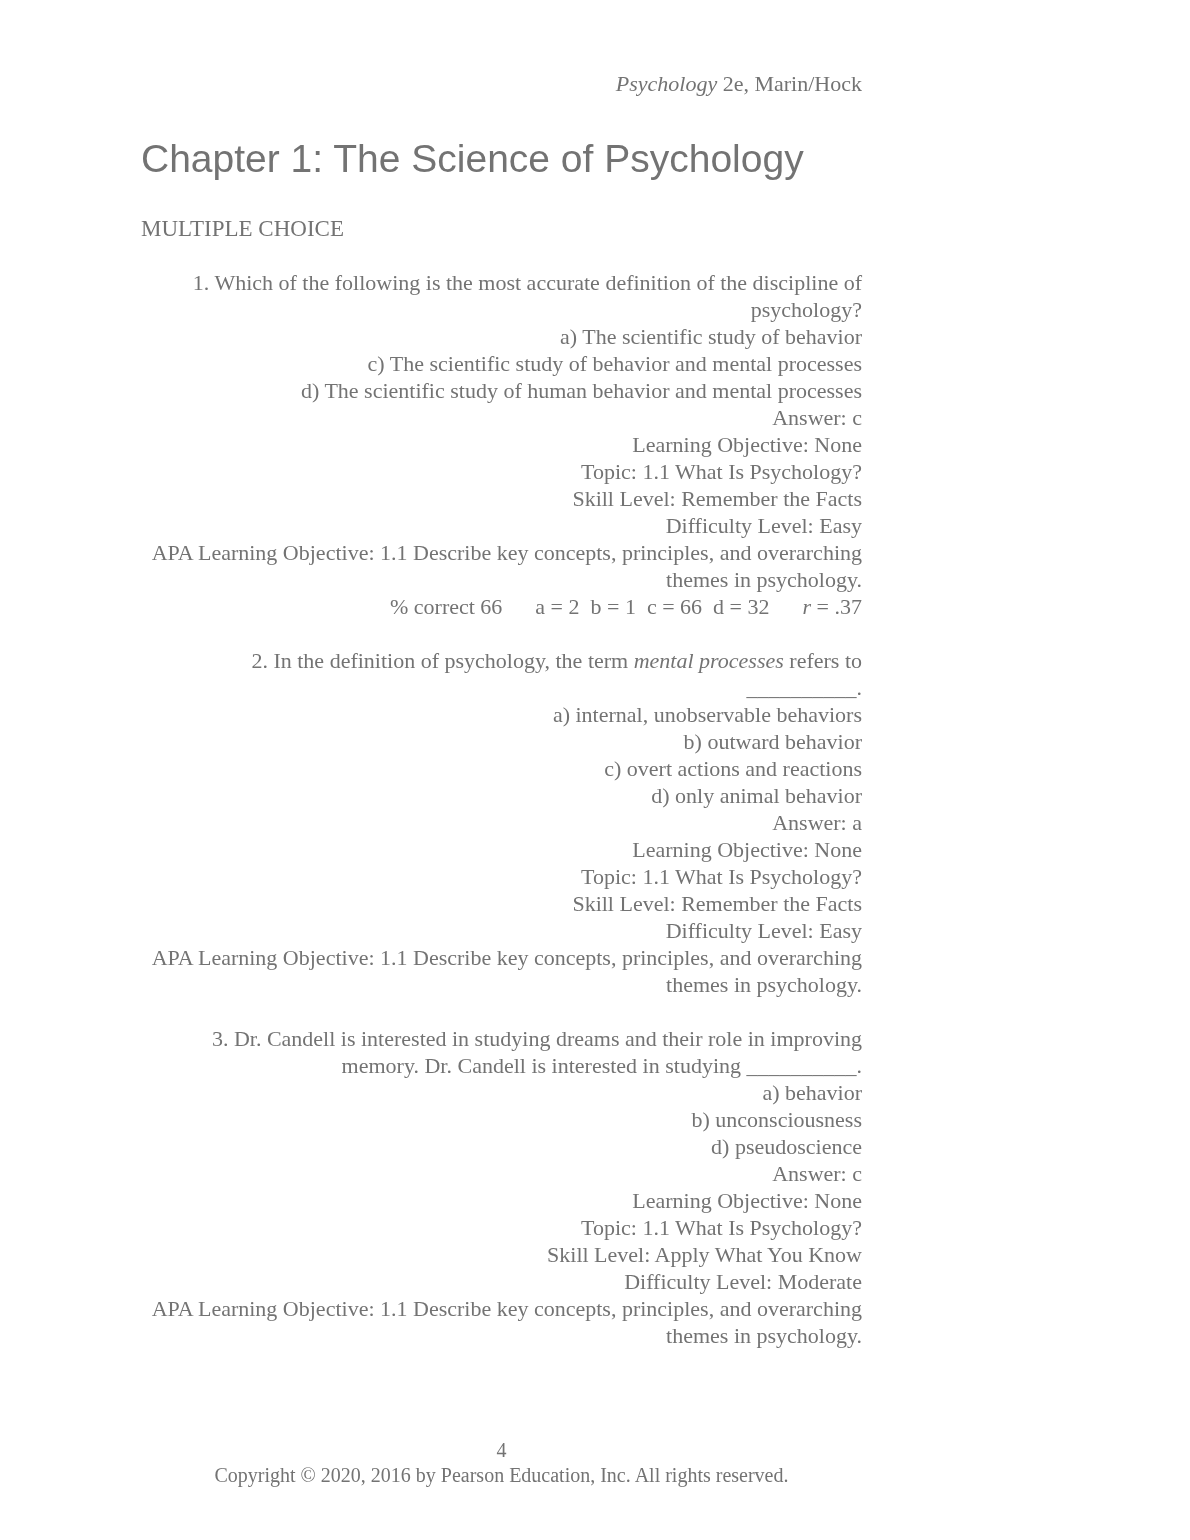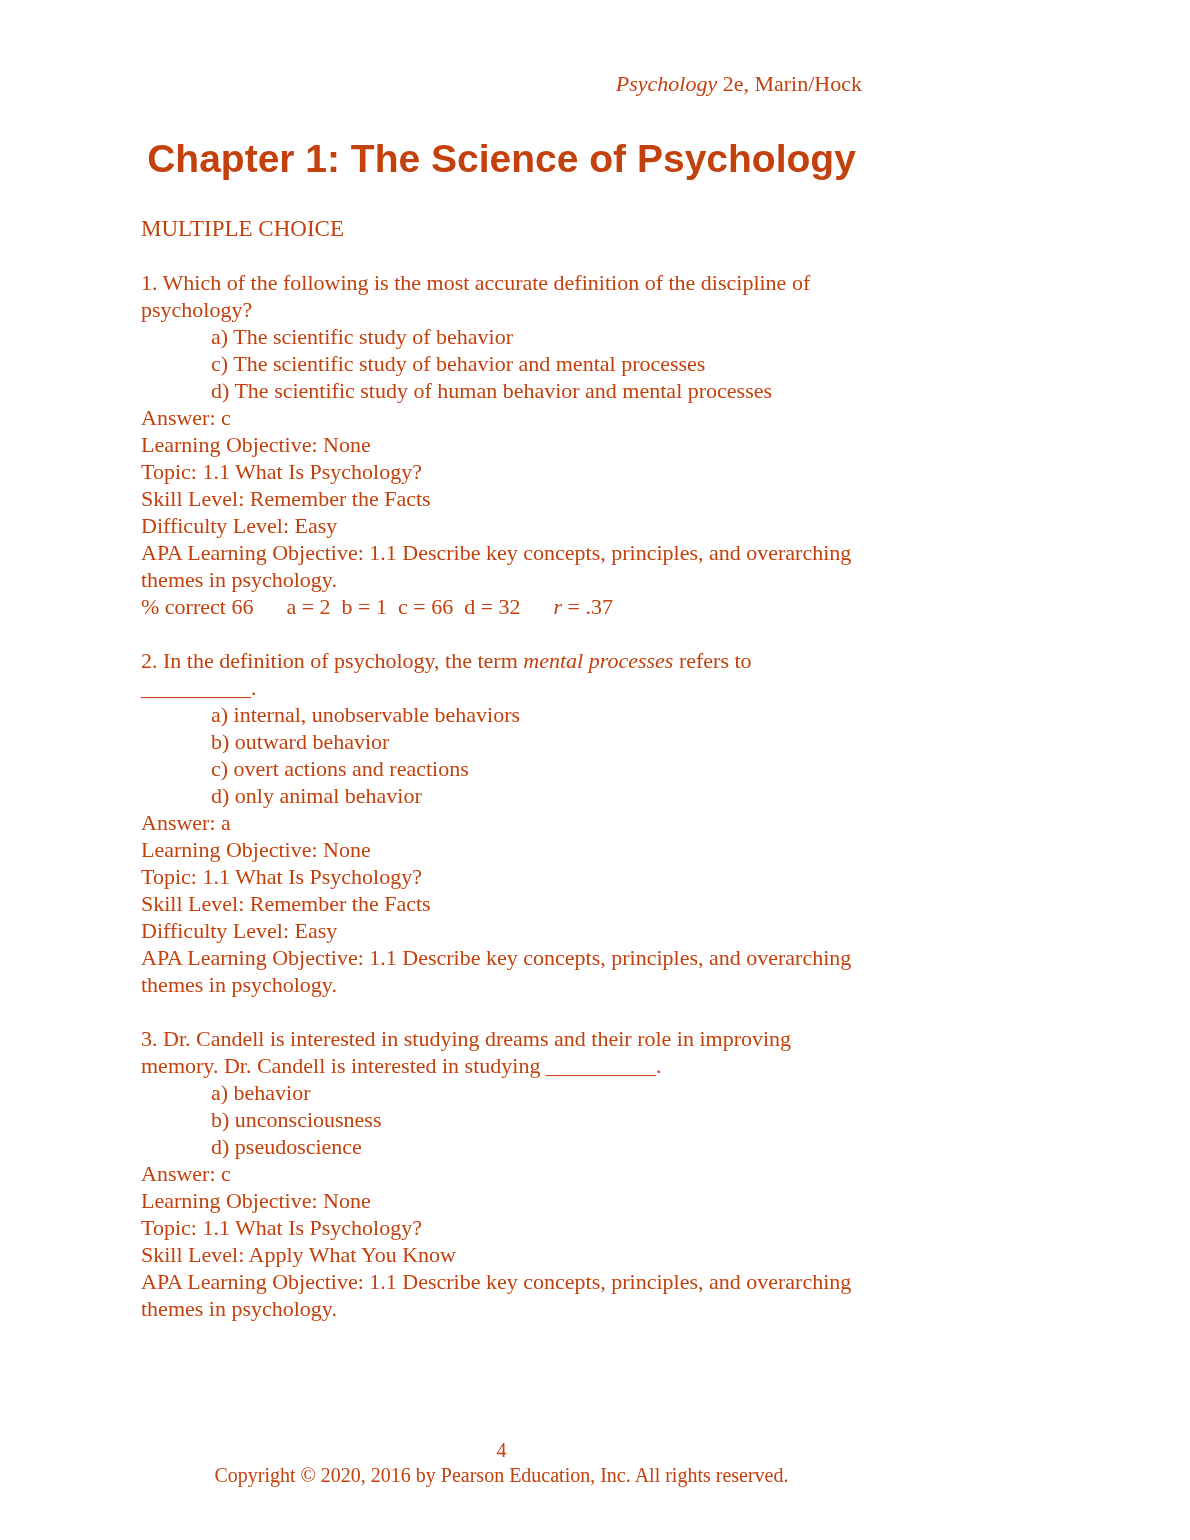--- a/index.html
+++ b/index.html
@@ -5,51 +5,50 @@
   html, body {
     margin: 0;
     padding: 0;
     background: #ffffff;
   }
   .page {
     position: relative;
     width: 1003px;
     height: 1540px;
     background: #ffffff;
-    color: #c2410c;
+    color: #737373;
     font-family: "Liberation Serif", serif;
     font-size: 22px;
     line-height: 27px;
     overflow: hidden;
     box-sizing: border-box;
   }
   .content {
     padding: 70px 141px 0 141px;
   }
   .running-header {
     text-align: right;
   }
   .italic { font-style: italic; }
   h1.chapter-title {
     font-family: "Liberation Sans", sans-serif;
-    font-weight: bold;
+    font-weight: normal;
     font-size: 39px;
     line-height: 44px;
     margin: 40px 0 0 0;
-    text-align: center;
   }
   h2.section-heading {
     font-family: "Liberation Serif", serif;
     font-weight: normal;
     font-size: 23px;
     line-height: 27px;
     margin: 34px 0 0 0;
   }
   .question { margin-top: 27px; }
-  .question p { margin: 0; }
+  .question p { margin: 0; text-align: right; }
   .option { padding-left: 70px; }
   .stats-line span { white-space: pre-wrap; }
   .page-footer {
     position: absolute;
     left: 0;
     bottom: 52px;
     width: 100%;
     text-align: center;
     font-size: 20px;
     line-height: 25px;
@@ -97,20 +96,21 @@
 
     <section class="question">
       <p>3. Dr. Candell is interested in studying dreams and their role in improving memory. Dr. Candell is interested in studying __________.</p>
       <p class="option">a) behavior</p>
       <p class="option">b) unconsciousness</p>
       <p class="option">d) pseudoscience</p>
       <p>Answer: c</p>
       <p>Learning Objective: None</p>
       <p>Topic: 1.1 What Is Psychology?</p>
       <p>Skill Level: Apply What You Know</p>
+      <p>Difficulty Level: Moderate</p>
       <p>APA Learning Objective: 1.1 Describe key concepts, principles, and overarching themes in psychology.</p>
     </section>
 
   </div>
 
   <div class="page-footer">
     <div>4</div>
     <div>Copyright © 2020, 2016 by Pearson Education, Inc. All rights reserved.</div>
   </div>
 </div>

